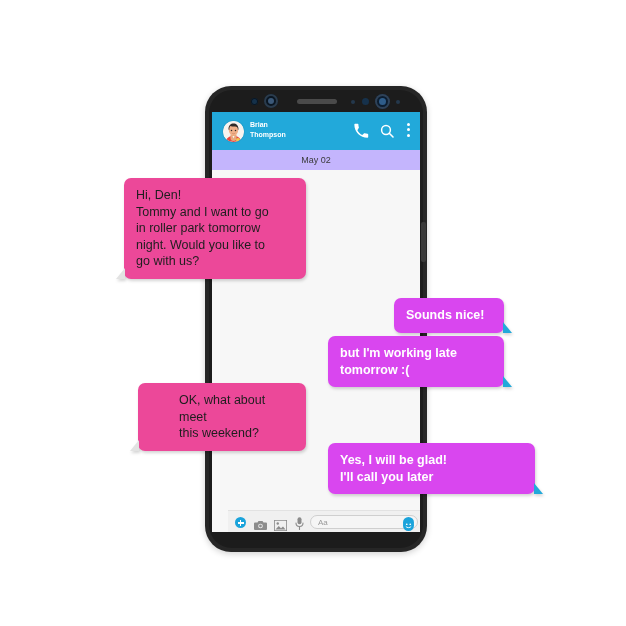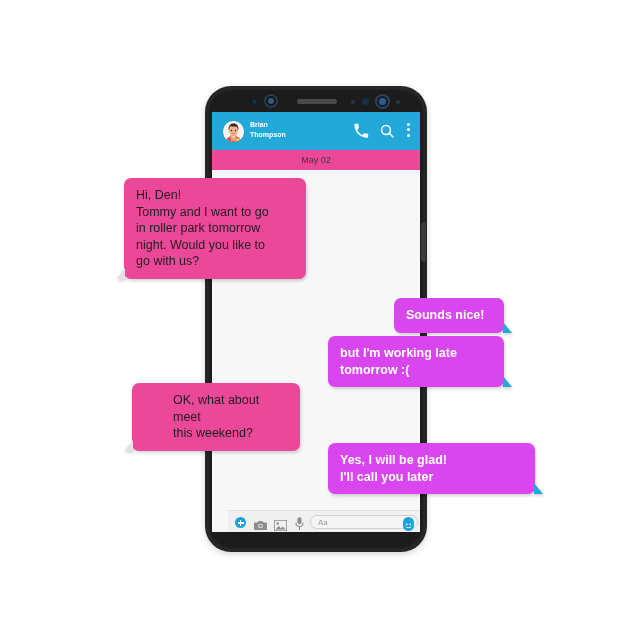--- a/index.html
+++ b/index.html
@@ -177,21 +177,21 @@
     border-radius: 50%;
     background: #ffffff;
     margin: 0 auto 2.4px auto;
   }
 
   
   #date-separator {
     position: absolute;
     left: 0; top: 38px;
     width: 208px; height: 20px;
-    background: #ec4899;
+    background: #c4b5fd;
     color: #3a3a3a;
     font-size: 9px;
     line-height: 20px;
     text-align: center;
     font-weight: normal;
   }
 
   
   #conversation-canvas {
     position: absolute;
@@ -304,21 +304,21 @@
     bottom: 0px;
     width: 0; height: 0;
     border-style: solid;
     border-width: 0 9px 11px 0;
     border-color: transparent transparent #22a9da transparent;
   }
 
   #bubble-0 { left: 124px; top: 178px; width: 182px; }
   #bubble-1 { left: 394px; top: 298px; width: 110px; }
   #bubble-2 { left: 328px; top: 336px; width: 176px; }
-  #bubble-3 { left: 132px; top: 383px; width: 168px; padding-left: 41px; }
+  #bubble-3 { left: 138px; top: 383px; width: 168px; padding-left: 41px; }
   #bubble-4 { left: 328px; top: 443px; width: 207px; }
 </style>
 </head>
 <body>
 
 <div id="stage">
 
   <div id="phone-device">
     <div id="phone-bezel-inner"></div>
 

